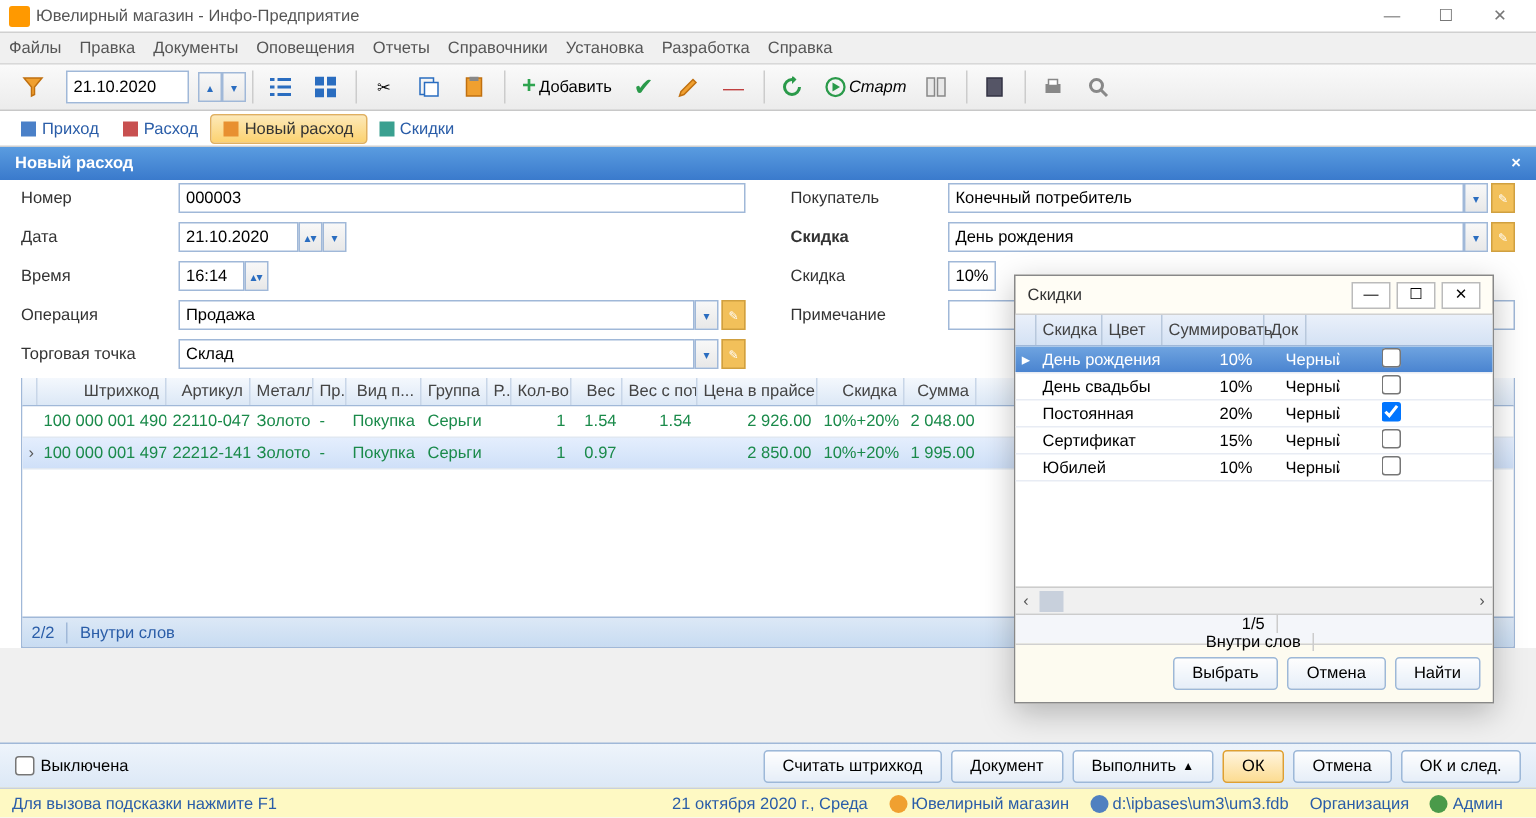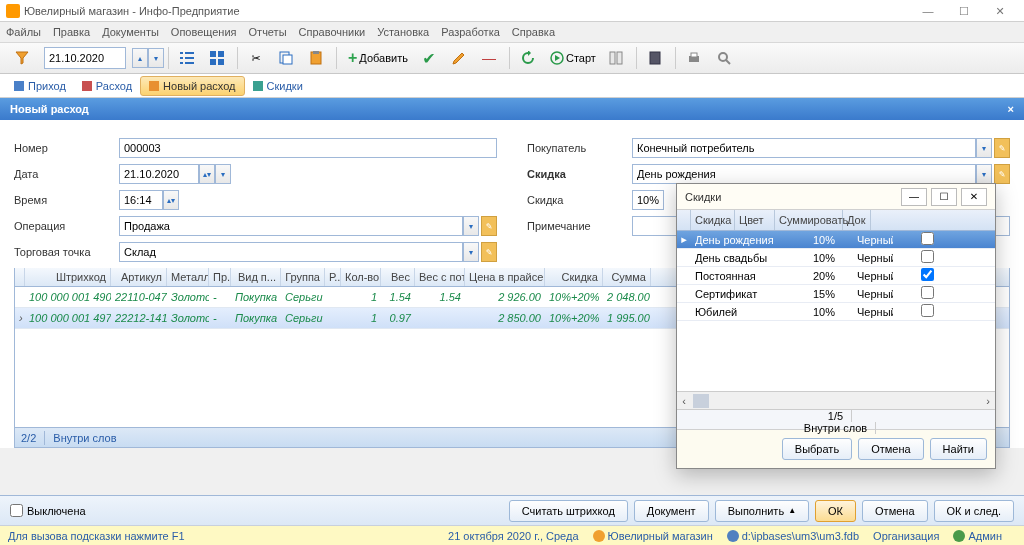--- a/index.html
+++ b/index.html
@@ -30,41 +30,41 @@
 .doctab .sq { width: 10px; height: 10px; margin-right: 4px; }
 .doctab.active { background: linear-gradient(#fde9b8,#fcd270); border: 1px solid #e0b060; border-radius: 3px; color: #333; }
 .doctab.active .sq { background:#e89030; }
 .sq.blue { background:#4a80c8; } .sq.red { background:#c85050; } .sq.teal{ background:#3aa090; }
 
 
 .form-header { height: 22px; background: linear-gradient(#5a9ce0,#3a7acc); color: #fff; display: flex; align-items: center; padding: 0 10px; font-weight: bold; }
 .form-header .close-x { margin-left: auto; cursor: pointer; }
 
 
-.form-body { background: #fff; padding: 18px 14px 0; position: relative; }
+.form-body { background: #fff; padding: 2px 14px 0; position: relative; }
 .form-row-area { display: flex; }
 .form-col { flex: 1; }
 .form-row { display: flex; align-items: center; margin-bottom: 6px; }
 .form-row .lbl { width: 105px; color: #333; }
 .form-row .lbl.bold { font-weight: bold; }
 .form-row .ctl { flex: 1; display: flex; align-items: center; }
 .text-input { flex: 1; height: 20px; border: 1px solid #a0b8d8; background: #fff; padding: 0 4px; display: flex; align-items: center; }
 .spin-btn, .small-btn { width: 16px; height: 20px; border: 1px solid #a0b8d8; background: linear-gradient(#f8f8f8,#e8e8e8); display: flex; align-items: center; justify-content: center; font-size: 8px; color:#2a6dc0; cursor:pointer; }
 .small-btn.orange { background: #f2c05a; color:#fff; border-color:#d0a040; margin-left:2px; }
 
 
 .subtabs { display: flex; border-bottom: 1px solid #a0b8d8; margin-top: 6px; }
 .subtab { padding: 4px 10px; cursor: pointer; color:#2a6dc0; border:1px solid transparent; border-bottom:none; position:relative; top:1px; }
 .subtab.active { color: #333; font-weight: bold; border-color:#a0b8d8; background:#fff; border-radius:3px 3px 0 0; }
 
 
 .grid { border: 1px solid #a0b8d8; border-top: none; }
 .grid-header { display: flex; background: linear-gradient(#f4f8fd,#dce8f6); border-bottom:1px solid #a0b8d8; }
 .grid-header .gh { padding: 3px 4px; border-right: 1px solid #c8d6e8; color:#444; text-align:right; overflow:hidden; white-space:nowrap; }
-.grid-row { display: flex; border-bottom:1px solid #e0e8f2; align-items:flex-start; padding:2px 0;font-style:italic; }
+.grid-row { display: flex; border-bottom:1px solid #e0e8f2; align-items:flex-start; padding:2px 0; }
 .grid-row .gc { padding: 2px 4px; overflow:hidden; white-space:nowrap; }
 .grid-row.sel { background: linear-gradient(#e4eefd,#cfe0f8); }
 .grid-body { height: 140px; background:#fff; }
 .green { color: #1a8a4a; }
 .row-mark { width:10px; text-align:center; color:#555; }
 
 
 .grid-footer { display:flex; background: linear-gradient(#dce8f6,#c8dcf2); border-top:1px solid #a0b8d8; height:20px; align-items:center; padding:0 6px; color:#2a5da8; }
 .grid-footer .gf-sep { width:1px; height:14px; background:#a0b8d8; margin:0 8px; }
 
@@ -192,21 +192,21 @@
   <div class="tool-btn">
       <svg width="14" height="14">
         <path d="M7 1a6 6 0 1 0 6 6h-2a4 4 0 1 1-4-4v2l3-3-3-3z" fill="#2a9a4a"></path>
       </svg>
     </div>
   <div class="play-btn">
       <svg width="14" height="14">
         <circle cx="7" cy="7" r="6" fill="none" stroke="#2a9a4a" stroke-width="1.5"></circle>
         <path d="M5 4l5 3-5 3z" fill="#2a9a4a"></path>
       </svg>
-      <span style="margin-left:2px;">Старт</span>
+      <span style="margin-left:2px;font-style:italic;">Старт</span>
     </div>
   <div class="tool-btn">
       <svg width="14" height="14">
         <rect x="1" y="1" width="5" height="12" fill="#e8e8e8" stroke="#888"></rect>
         <rect x="8" y="1" width="5" height="12" fill="#e8e8e8" stroke="#888"></rect>
       </svg>
     </div>
   <div class="sep"></div>
   <div class="tool-btn">
       <svg width="14" height="14">

